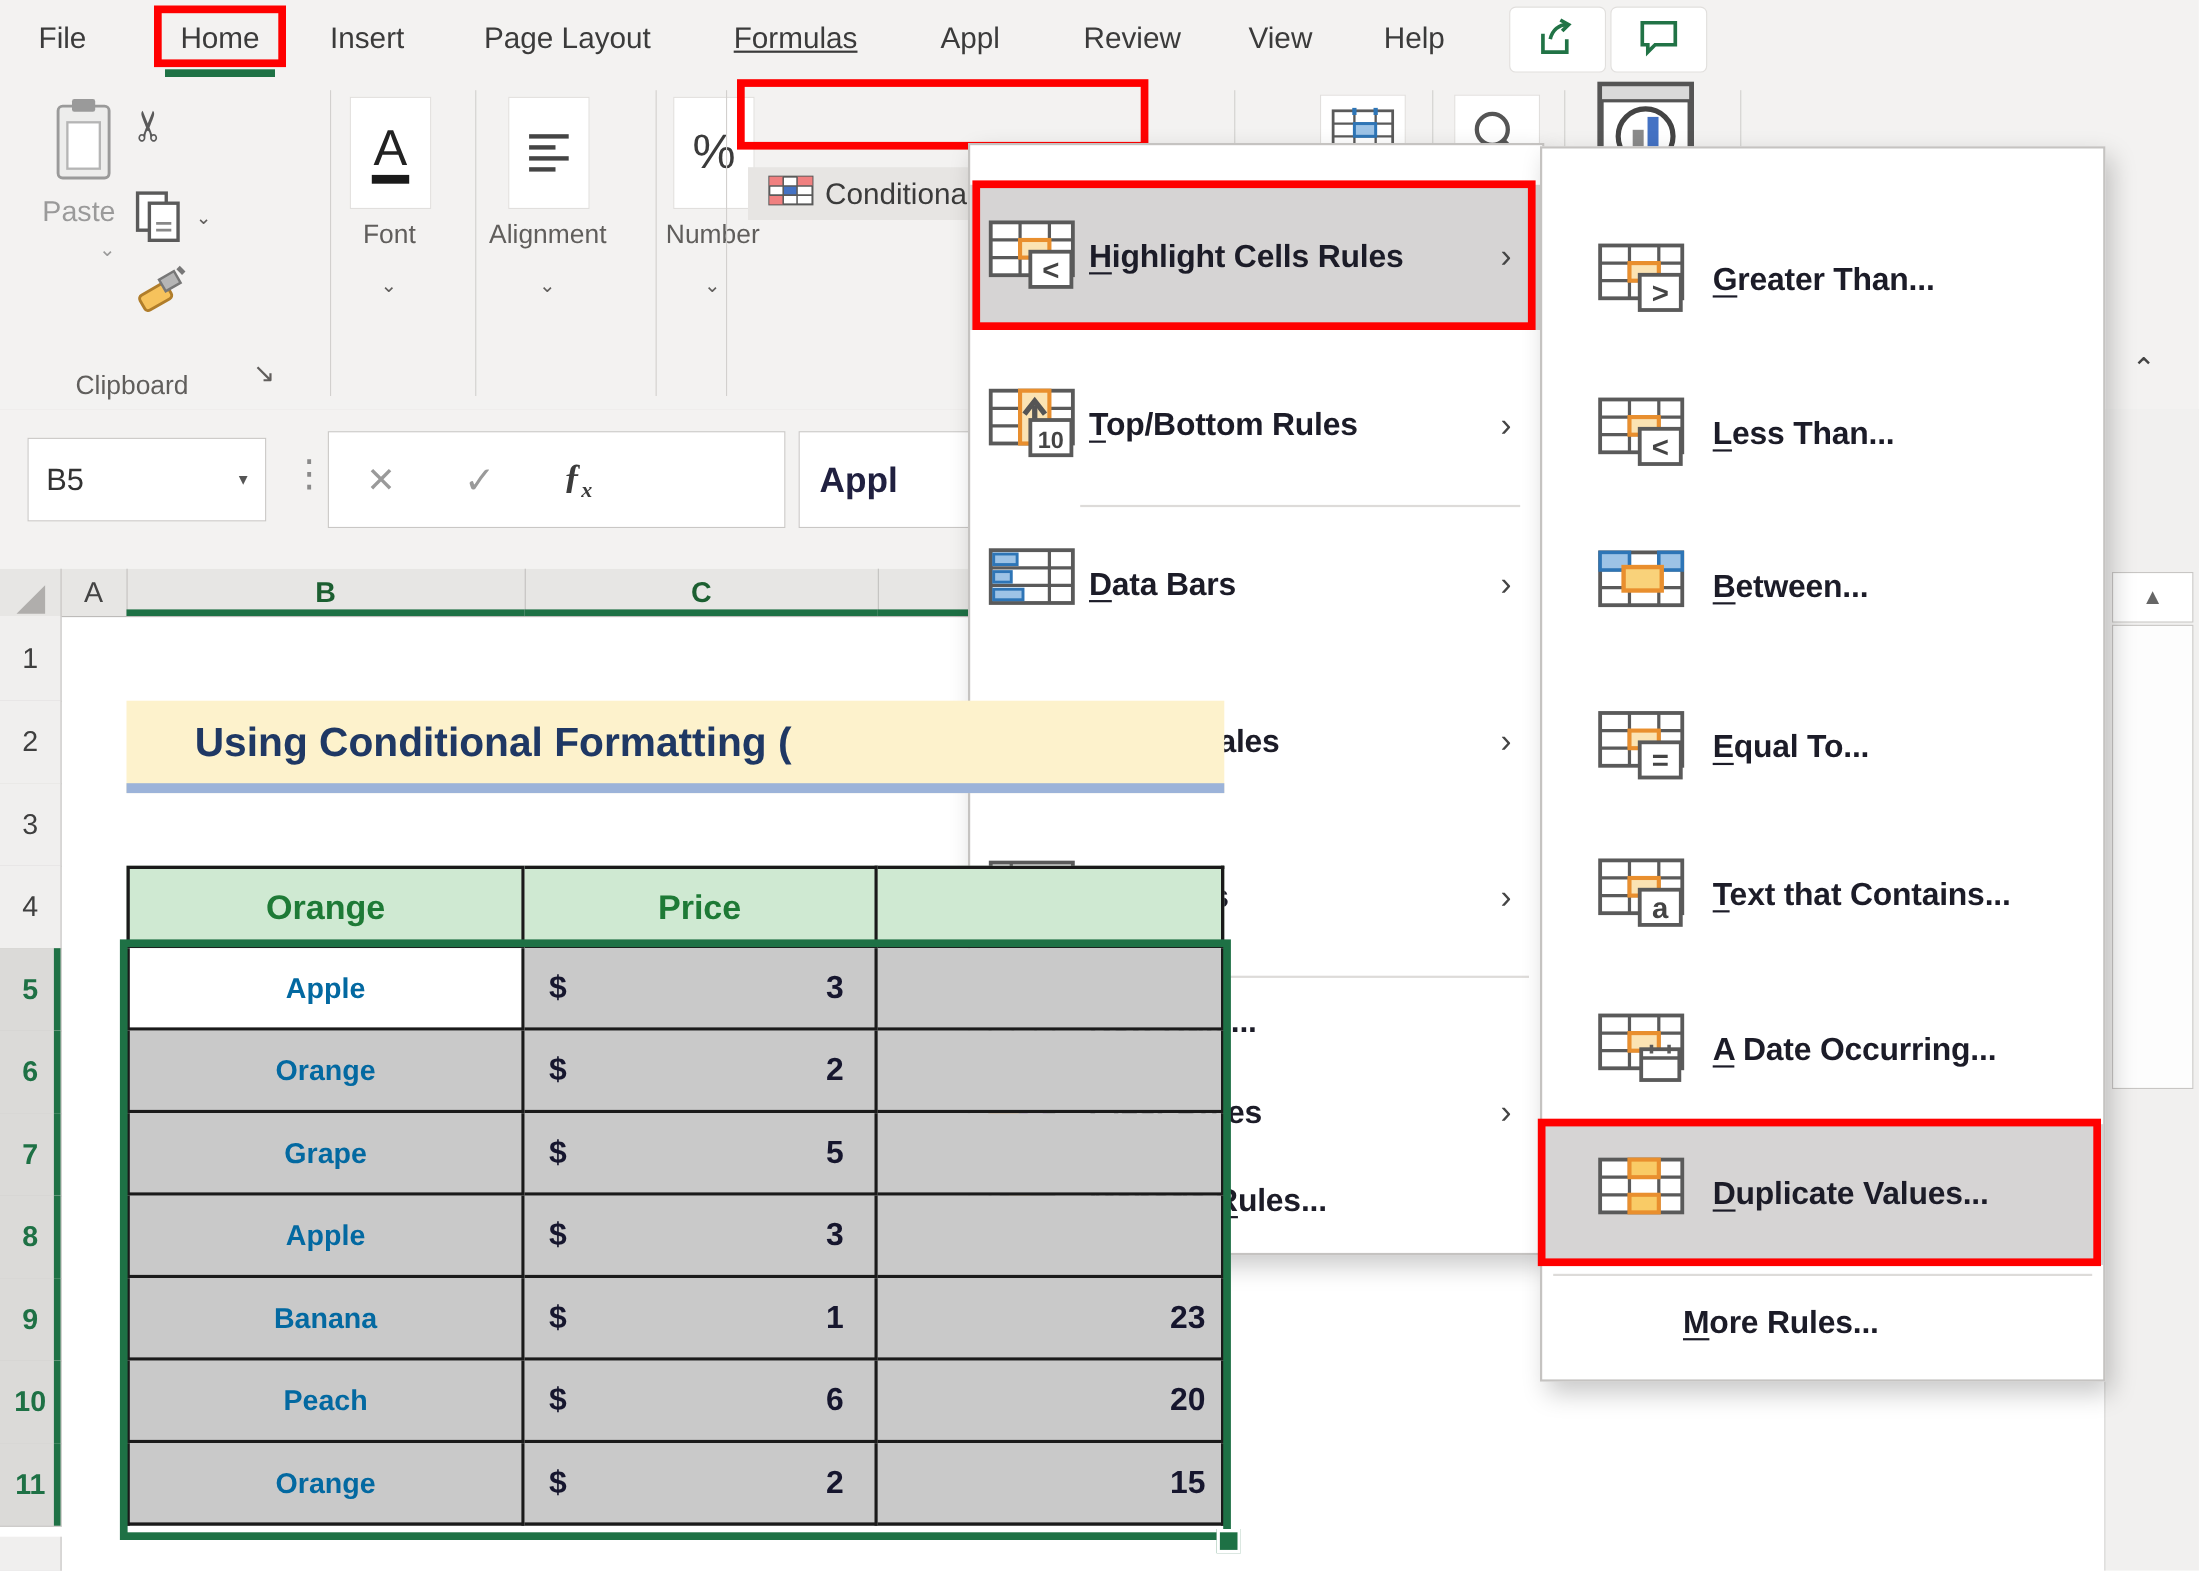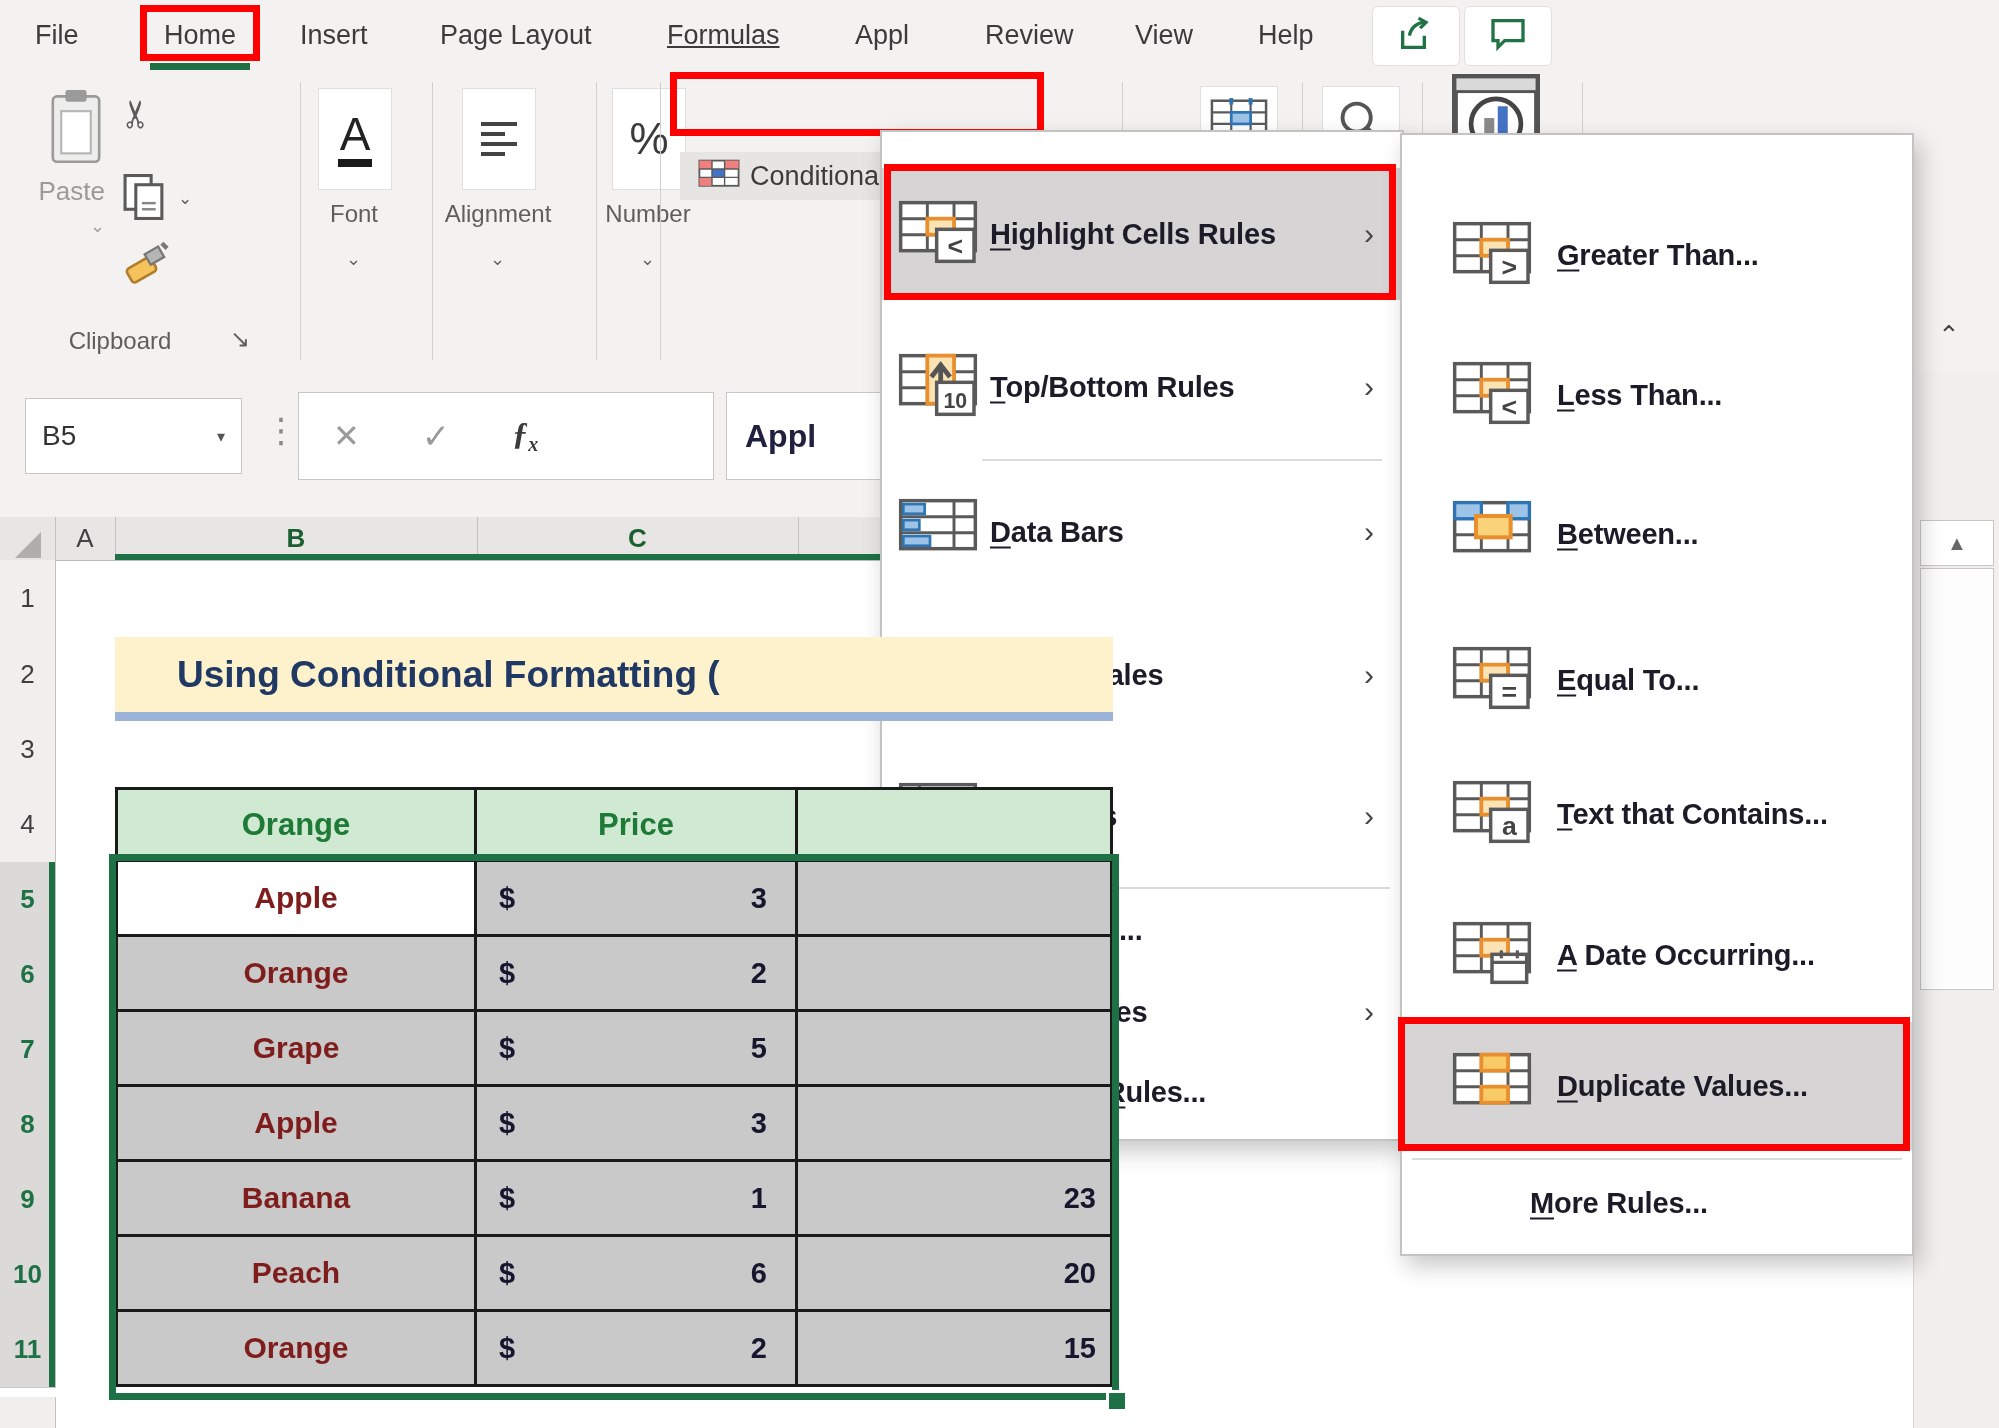--- a/index.html
+++ b/index.html
@@ -32,21 +32,21 @@
   .colhead.sel{color:#1c5f31;font-weight:bold;}
   .colhead.sel:after{content:"";position:absolute;left:0;right:0;bottom:0;height:6px;background:#1e7145;}
   .rowhead{position:absolute;left:0;width:55px;display:flex;align-items:center;justify-content:center;
            font-size:26px;color:#3f3f3f;background:#f0efee;border-bottom:1px solid #c9c7c5;border-right:1px solid #c3c1bf;}
   .rowhead.sel{background:#dbdad8;color:#1e7145;font-weight:bold;}
   .rowhead.sel:after{content:"";position:absolute;right:0;top:0;bottom:0;width:6px;background:#1e7145;}
   .cell{position:absolute;box-sizing:border-box;border-right:3px solid #1a1a1a;border-bottom:3px solid #1a1a1a;
         display:flex;align-items:center;}
   .hdr-cell{background:#cfe9d2;justify-content:center;font-size:31px;font-weight:bold;color:#1e7a36;}
   .body-cell{background:#c9c9c9;font-size:29px;font-weight:600;color:#16162e;}
-  .prod{justify-content:center;font-size:30px;font-weight:bold;color:#7f1d1d;}
+  .prod{justify-content:center;font-size:26px;font-weight:bold;color:#0369a1;}
   .money{justify-content:space-between;padding:0 28px 0 22px;}
   .qty{justify-content:flex-end;padding-right:14px;}
   
   .menu-panel{position:absolute;background:#fff;border:2px solid #c5c3c1;box-shadow:6px 10px 22px rgba(0,0,0,.22);}
   .menu-item{position:absolute;left:0;right:0;display:flex;align-items:center;}
   .mi-label{font-size:29px;font-weight:600;color:#1c1c28;letter-spacing:-.2px;white-space:nowrap;}
   .mi-label u{text-underline-offset:5px;text-decoration-thickness:2px;}
   .mi-arrow{position:absolute;right:28px;font-size:30px;color:#454545;font-weight:400;}
   .mi-hl{position:absolute;left:0;right:0;background:#d6d4d4;}
   .msep{position:absolute;height:2px;background:#dddbd9;}
@@ -96,21 +96,21 @@
        <rect x="9" y="8" width="17" height="22" fill="#fff" stroke="#5a5a5a" stroke-width="2"></rect>
        <line x1="13" y1="20" x2="22" y2="20" stroke="#888" stroke-width="1.6"></line>
        <line x1="13" y1="24" x2="22" y2="24" stroke="#888" stroke-width="1.6"></line>
       </svg></div>
     <div class="abs" style="left: 178px; top: 118px; font-size: 17px; color: rgb(96, 94, 92);">⌄</div>
     <div class="abs" style="left: 122px; top: 168px;"><svg width="52" height="52" viewBox="0 0 30 30">
        <rect x="3" y="14" width="16" height="9" rx="2" transform="rotate(-30 11 18)" fill="#f6c25c" stroke="#b07d2a" stroke-width="1.5"></rect>
        <rect x="14" y="7" width="9" height="7" transform="rotate(-30 18 10)" fill="#b5b5b5" stroke="#777" stroke-width="1.3"></rect>
        <line x1="23" y1="3" x2="26" y2="6" stroke="#777" stroke-width="2.5"></line>
       </svg></div>
-    <div class="grp-label" style="left: 20px; top: 257px; width: 200px;">Clipboard</div>
+    <div class="grp-label" style="left: 20px; top: 267px; width: 200px;">Clipboard</div>
     <div class="abs" style="left: 230px; top: 255px; font-size: 24px; color: rgb(96, 94, 92);">↘</div>
     <div class="vsep" style="left: 300px; top: 12px; height: 278px;"></div>
     <div class="grp-icon-box" style="left: 318px; top: 18px;">
       <div style="font-size:46px;color:#222;line-height:1;text-align:center;">A<div style="width:34px;height:8px;background:#1a1a1a;margin:2px auto 0;"></div></div>
     </div>
     <div class="grp-label" style="left: 308px; top: 130px; width: 92px;">Font</div>
     <div class="chev" style="left: 346px; top: 178px;">⌄</div>
     <div class="vsep" style="left: 432px; top: 12px; height: 278px;"></div>
     <div class="grp-icon-box" style="left: 462px; top: 18px;">
       <div>

